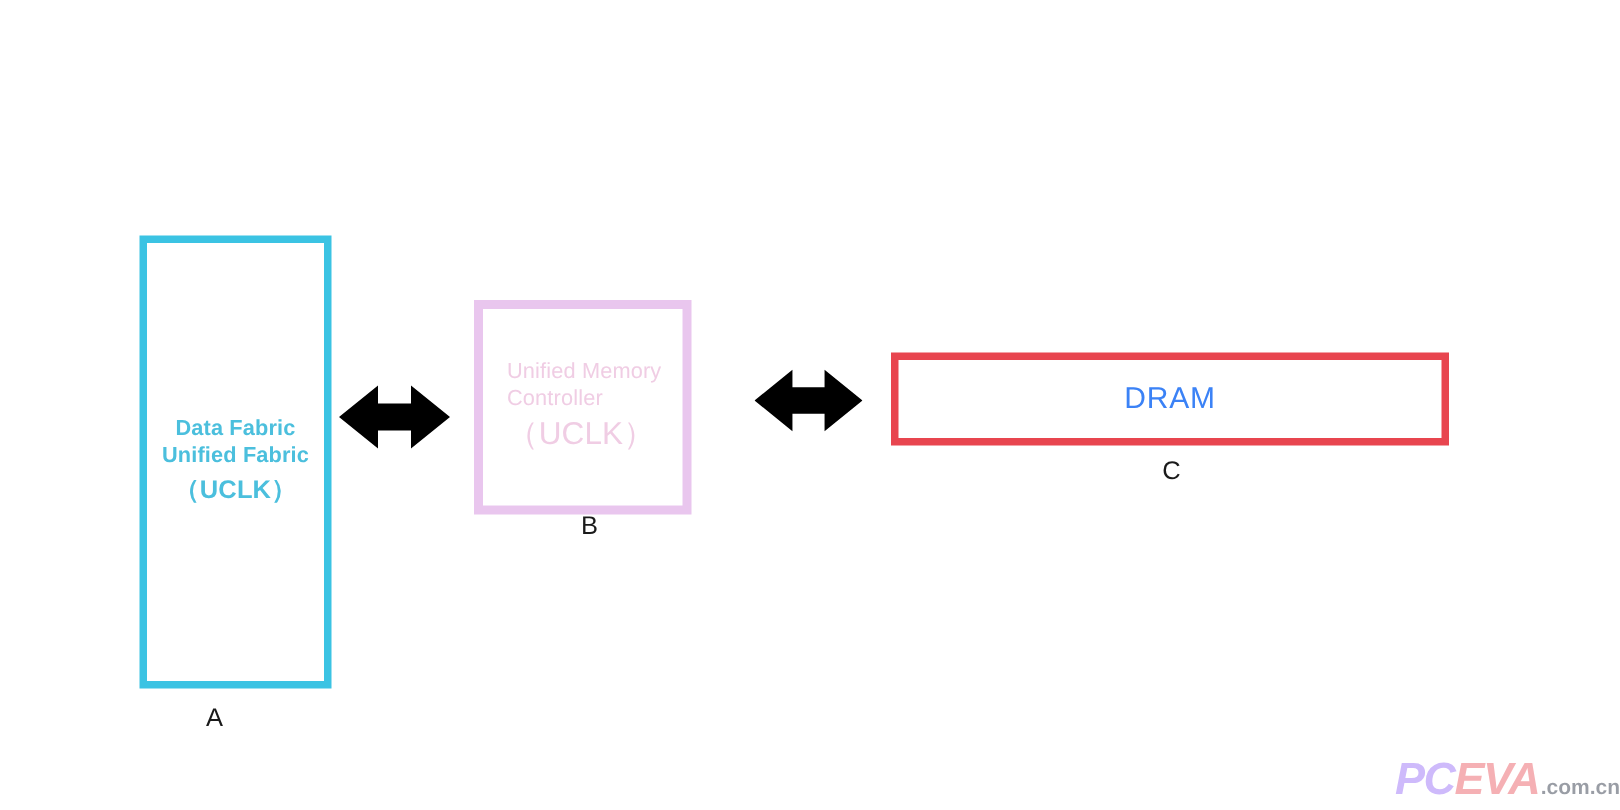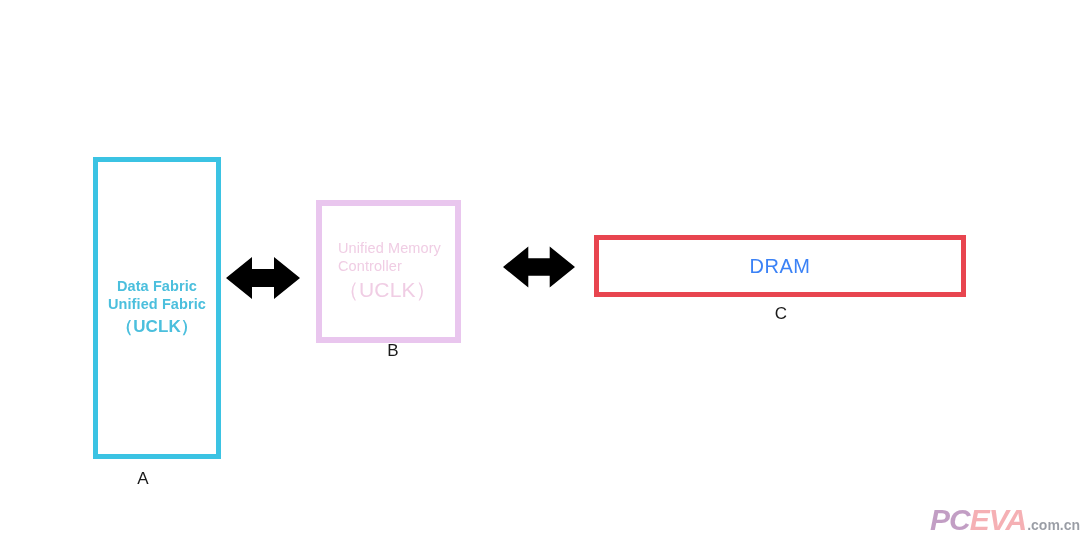--- a/index.html
+++ b/index.html
@@ -118,21 +118,21 @@
     left: 930px;
     top: 503px;
     font-size: 30px;
     font-weight: bold;
     font-style: italic;
     letter-spacing: -1px;
     white-space: nowrap;
     opacity: 0.42;
     font-family: "Liberation Sans", sans-serif;
   }
-  #watermark .wm-pc   { color: #701a75; }
+  #watermark .wm-pc   { color: #8b5cf6; }
   #watermark .wm-eva  { color: #E8454F; text-align: center; }
   #watermark .wm-tld  {
     color: #0f172a;
     font-size: 14px;
     font-style: normal;
     font-weight: bold;
     letter-spacing: 0px;
     margin-left: 1px;
   }
 </style>

